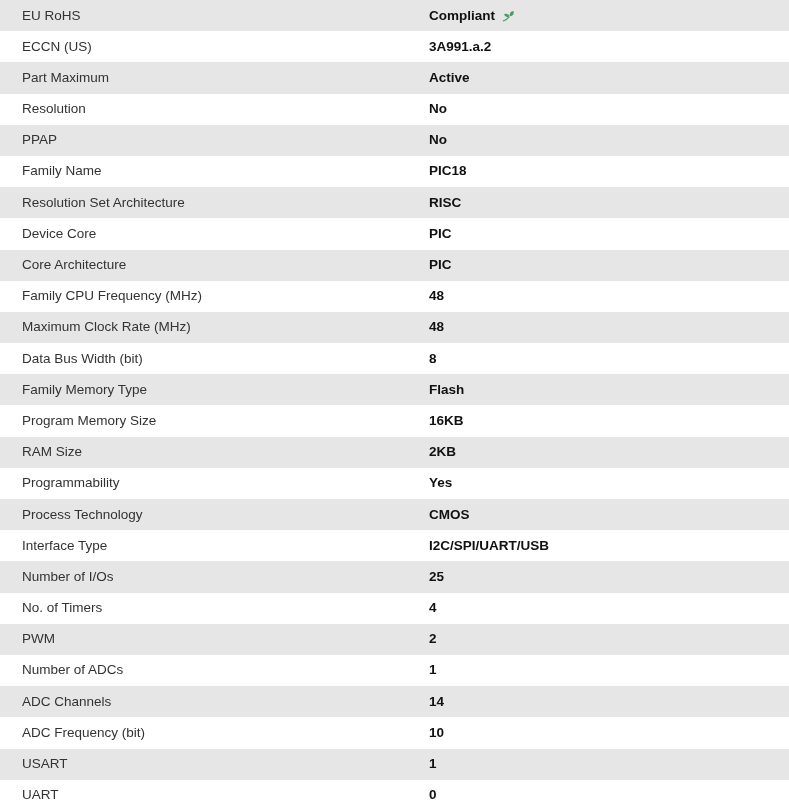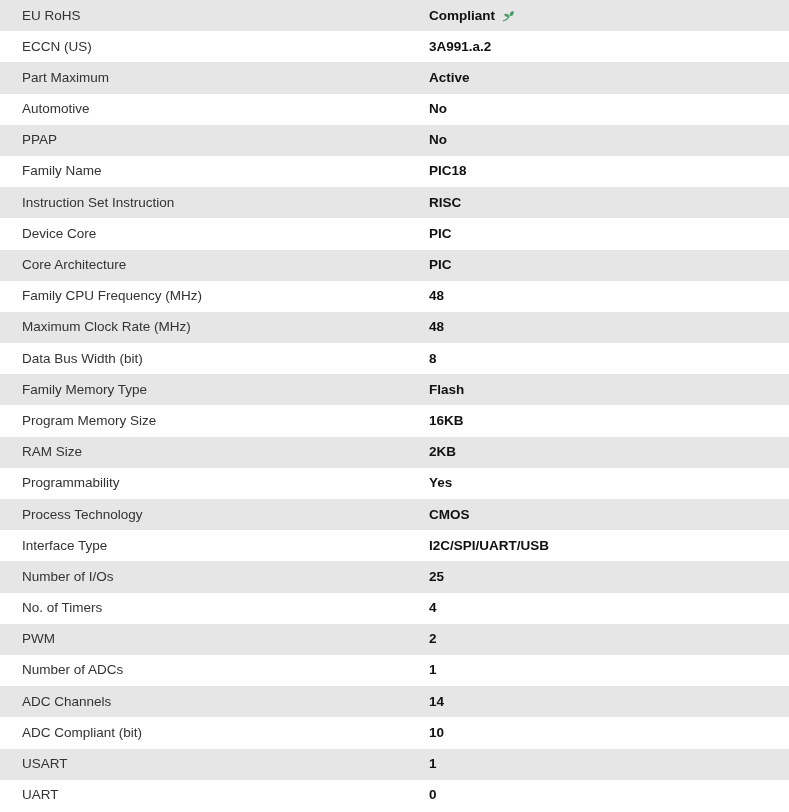--- a/index.html
+++ b/index.html
@@ -90,21 +90,21 @@
       </tr>
       <tr class="row-alt">
         <td class="attr-name">Part Maximum</td>
         <td class="attr-value">
           <span class="value-wrap">
             <span>Active</span>
           </span>
         </td>
       </tr>
       <tr class="row-plain">
-        <td class="attr-name">Automotive</td>
+        <td class="attr-name">Resolution</td>
         <td class="attr-value">
           <span class="value-wrap">
             <span>No</span>
           </span>
         </td>
       </tr>
       <tr class="row-alt">
         <td class="attr-name">PPAP</td>
         <td class="attr-value">
           <span class="value-wrap">
@@ -114,21 +114,21 @@
       </tr>
       <tr class="row-plain">
         <td class="attr-name">Family Name</td>
         <td class="attr-value">
           <span class="value-wrap">
             <span>PIC18</span>
           </span>
         </td>
       </tr>
       <tr class="row-alt">
-        <td class="attr-name">Instruction Set Instruction</td>
+        <td class="attr-name">Resolution Set Architecture</td>
         <td class="attr-value">
           <span class="value-wrap">
             <span>RISC</span>
           </span>
         </td>
       </tr>
       <tr class="row-plain">
         <td class="attr-name">Device Core</td>
         <td class="attr-value">
           <span class="value-wrap">
@@ -250,21 +250,21 @@
       </tr>
       <tr class="row-alt">
         <td class="attr-name">ADC Channels</td>
         <td class="attr-value">
           <span class="value-wrap">
             <span>14</span>
           </span>
         </td>
       </tr>
       <tr class="row-plain">
-        <td class="attr-name">ADC Compliant (bit)</td>
+        <td class="attr-name">ADC Frequency (bit)</td>
         <td class="attr-value">
           <span class="value-wrap">
             <span>10</span>
           </span>
         </td>
       </tr>
       <tr class="row-alt">
         <td class="attr-name">USART</td>
         <td class="attr-value">
           <span class="value-wrap">

